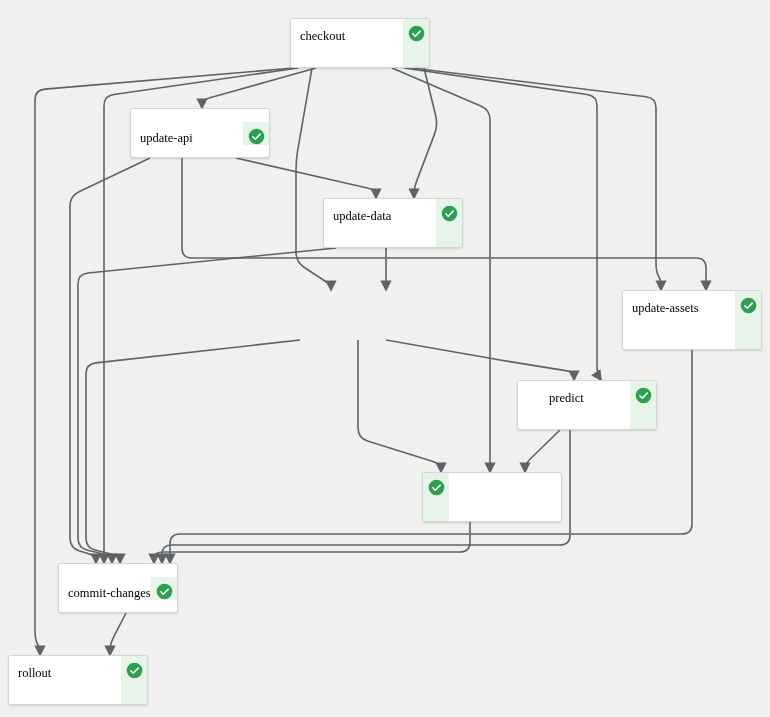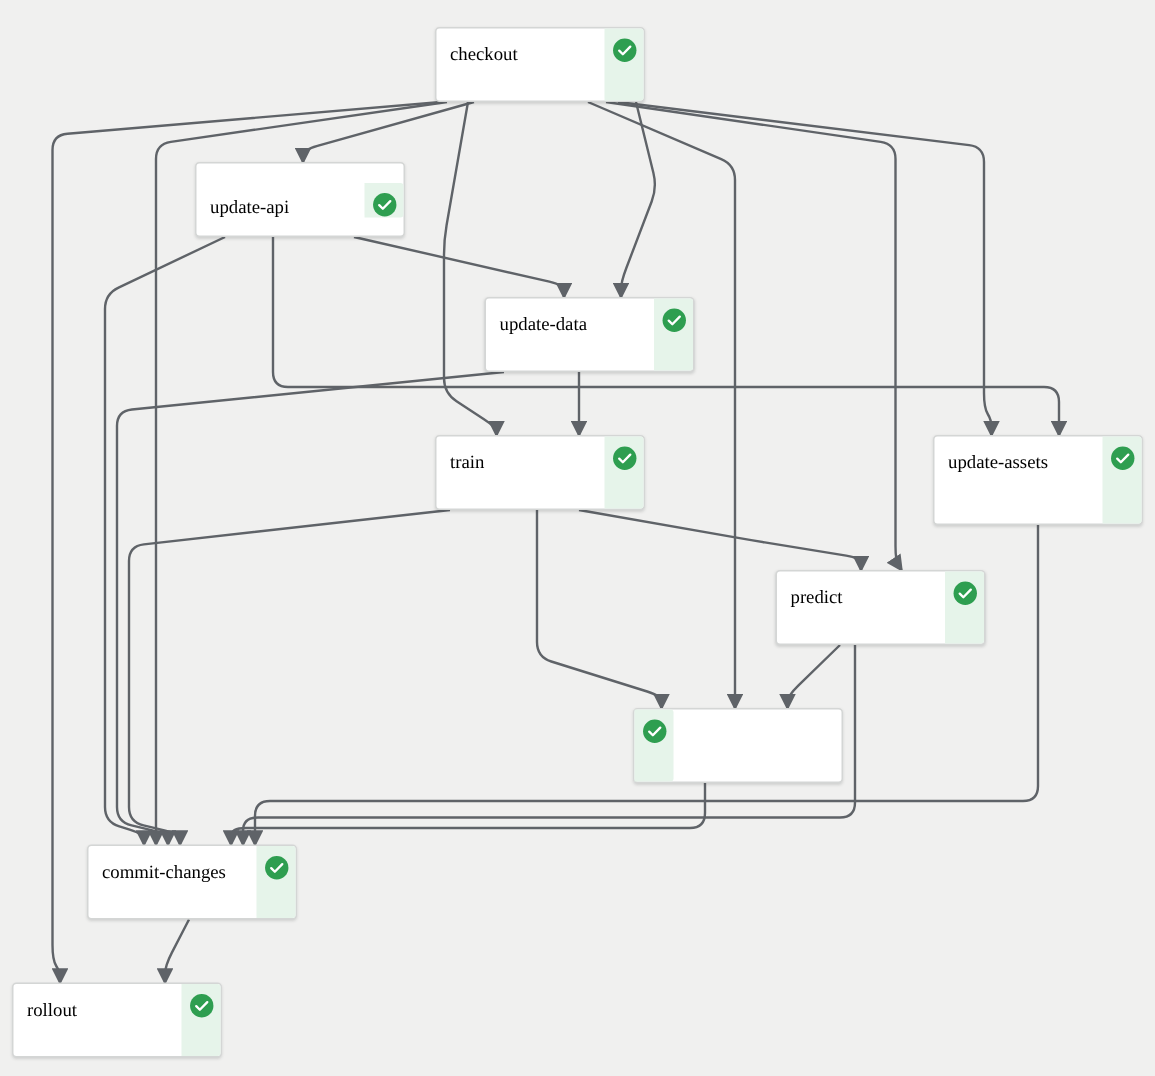--- a/index.html
+++ b/index.html
@@ -113,64 +113,53 @@
         <span class="node-label">update-data</span>
         <span class="node-status">
           <span class="check-icon">
             <svg viewBox="0 0 24 24" xmlns="http://www.w3.org/2000/svg">
               <circle cx="12" cy="12" r="11" fill="#2e9e50"></circle>
               <path d="M6.8 12.4l3.4 3.4 7-7.2" fill="none" stroke="#ffffff" stroke-width="2.2" stroke-linecap="round" stroke-linejoin="round"></path>
             </svg>
           </span>
         </span>
       </div>
-      <div class="node" style="left: 290px; top: 290px; width: 140px; height: 50px;">
-        <span class="node-label">train</span>
-        <span class="node-status">
-          <span class="check-icon">
-            <svg viewBox="0 0 24 24" xmlns="http://www.w3.org/2000/svg">
-              <circle cx="12" cy="12" r="11" fill="#2e9e50"></circle>
-              <path d="M6.8 12.4l3.4 3.4 7-7.2" fill="none" stroke="#ffffff" stroke-width="2.2" stroke-linecap="round" stroke-linejoin="round"></path>
-            </svg>
-          </span>
-        </span>
-      </div>
       <div class="node" style="left: 622px; top: 290px; width: 140px; height: 60px;">
         <span class="node-label">update-assets</span>
         <span class="node-status">
           <span class="check-icon">
             <svg viewBox="0 0 24 24" xmlns="http://www.w3.org/2000/svg">
               <circle cx="12" cy="12" r="11" fill="#2e9e50"></circle>
               <path d="M6.8 12.4l3.4 3.4 7-7.2" fill="none" stroke="#ffffff" stroke-width="2.2" stroke-linecap="round" stroke-linejoin="round"></path>
             </svg>
           </span>
         </span>
       </div>
-      <div class="node" style="left: 517px; top: 380px; width: 140px; height: 50px;">
+      <div class="node" style="left: 517px; top: 380px; width: 140px; height: 50px; padding-left: 22px;">
         <span class="node-label">predict</span>
         <span class="node-status">
           <span class="check-icon">
             <svg viewBox="0 0 24 24" xmlns="http://www.w3.org/2000/svg">
               <circle cx="12" cy="12" r="11" fill="#2e9e50"></circle>
               <path d="M6.8 12.4l3.4 3.4 7-7.2" fill="none" stroke="#ffffff" stroke-width="2.2" stroke-linecap="round" stroke-linejoin="round"></path>
             </svg>
           </span>
         </span>
       </div>
       <div class="node" style="left: 422px; top: 472px; width: 140px; height: 50px;">
         <span class="node-status">
           <span class="check-icon">
             <svg viewBox="0 0 24 24" xmlns="http://www.w3.org/2000/svg">
               <circle cx="12" cy="12" r="11" fill="#2e9e50"></circle>
               <path d="M6.8 12.4l3.4 3.4 7-7.2" fill="none" stroke="#ffffff" stroke-width="2.2" stroke-linecap="round" stroke-linejoin="round"></path>
             </svg>
           </span>
         </span>
       </div>
-      <div class="node" style="left: 58px; top: 563px; width: 140px; height: 50px;">
+      <div class="node" style="left: 58px; top: 563px; width: 120px; height: 50px; align-items: center;">
         <span class="node-label">commit-changes</span>
         <span class="node-status">
           <span class="check-icon">
             <svg viewBox="0 0 24 24" xmlns="http://www.w3.org/2000/svg">
               <circle cx="12" cy="12" r="11" fill="#2e9e50"></circle>
               <path d="M6.8 12.4l3.4 3.4 7-7.2" fill="none" stroke="#ffffff" stroke-width="2.2" stroke-linecap="round" stroke-linejoin="round"></path>
             </svg>
           </span>
         </span>
       </div>

